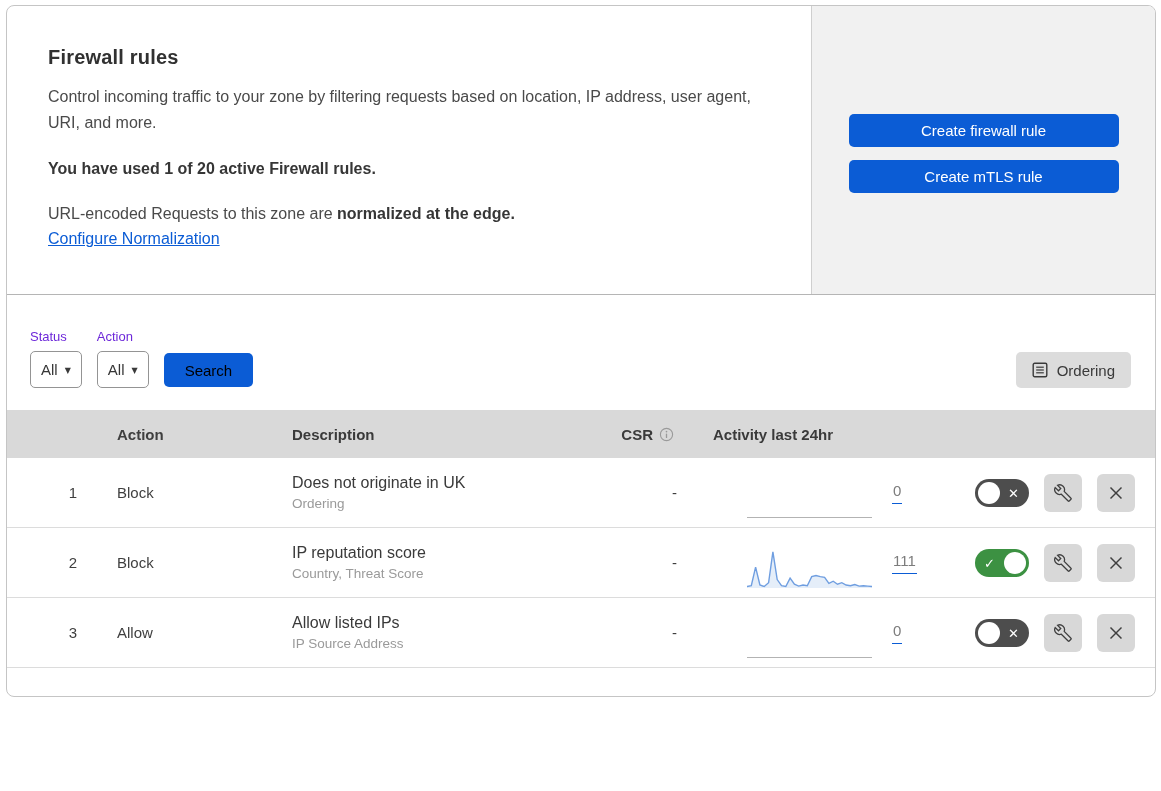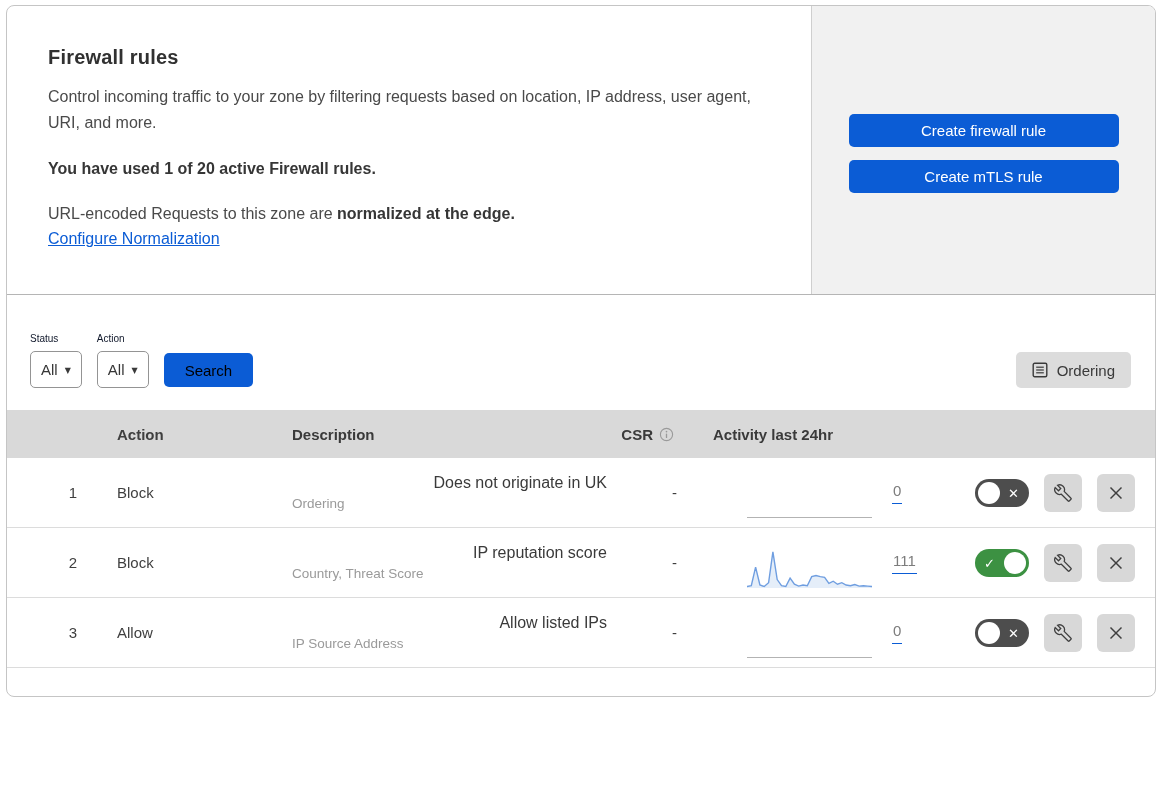--- a/index.html
+++ b/index.html
@@ -39,21 +39,21 @@
     background: #0b5cd5; color: #fff;
     border: none; border-radius: 5px;
     font-family: "Liberation Sans", sans-serif;
     font-size: 15px; cursor: pointer;
   }
 
   
   .filters { display: flex; align-items: flex-end; gap: 15px; padding: 16px 24px 22px 23px; height: 115px; flex: none; }
   .fgroup { display: flex; flex-direction: column; gap: 7px; }
   .flabel-muted { font-size: 13.5px; color: #4c4c4c; }
-  .flabel { font-size: 10px; color: #0f172a; }
+  .flabel { font-size: 13px; color: #6d28d9; }
   .search-box {
     width: 198px; height: 37px;
     border: 1px solid #949494; border-radius: 5px;
     display: flex; align-items: center; padding-left: 11px; background: #fff;
   }
   .search-box input {
     border: none; outline: none; flex: 1; height: 100%;
     font-family: "Liberation Sans", sans-serif; font-size: 14px; background: transparent;
   }
   .select {
@@ -74,21 +74,21 @@
     font-family: "Liberation Sans", sans-serif; font-size: 15px; cursor: pointer;
     display: flex; align-items: center; gap: 9px; text-align: right;
   }
 
   
   .thead, .trow { display: grid; grid-template-columns: 90px 195px 315px 100px 250px 1fr; align-items: center; }
   .thead { background: #d9d9d9; height: 48px; font-size: 15px; font-weight: 600; color: #3a3a3a; flex: none; }
   .trow { height: 70px; border-bottom: 1px solid #dcdcdc; flex: none; }
   .c-num { text-align: right; padding-right: 20px; font-size: 15px; color: #3f3f3f; }
   .c-action { padding-left: 20px; font-size: 15px; color: #3f3f3f; }
-  .c-desc .title { font-size: 16px; color: #3a3a3a; margin-bottom: 4px; text-align: right; }
+  .c-desc .title { font-size: 16px; color: #3a3a3a; margin-bottom: 4px; }
   .c-desc .subtitle { font-size: 13.5px; color: #9a9a9a; }
   .c-csr { text-align: right; padding-right: 30px; font-size: 15px; color: #3f3f3f; }
   .h-csr { display: flex; justify-content: flex-end; align-items: center; gap: 6px; padding-right: 33px; }
   .c-activity { padding-left: 6px; display: flex; align-items: center; }
   .spark { width: 125px; height: 46px; margin-left: 34px; margin-top: 12px; position: relative; }
   .spark.flat::after { content: ""; position: absolute; left: 0; right: 0; bottom: 4px; border-bottom: 1px solid #b3b3b3; }
   .count-link {
     margin-left: 20px; font-size: 15px; color: #7c7c7c;
     border-bottom: 1px solid #0b5cd5; padding: 0 1px 4px; cursor: pointer; text-decoration: none;
   }

